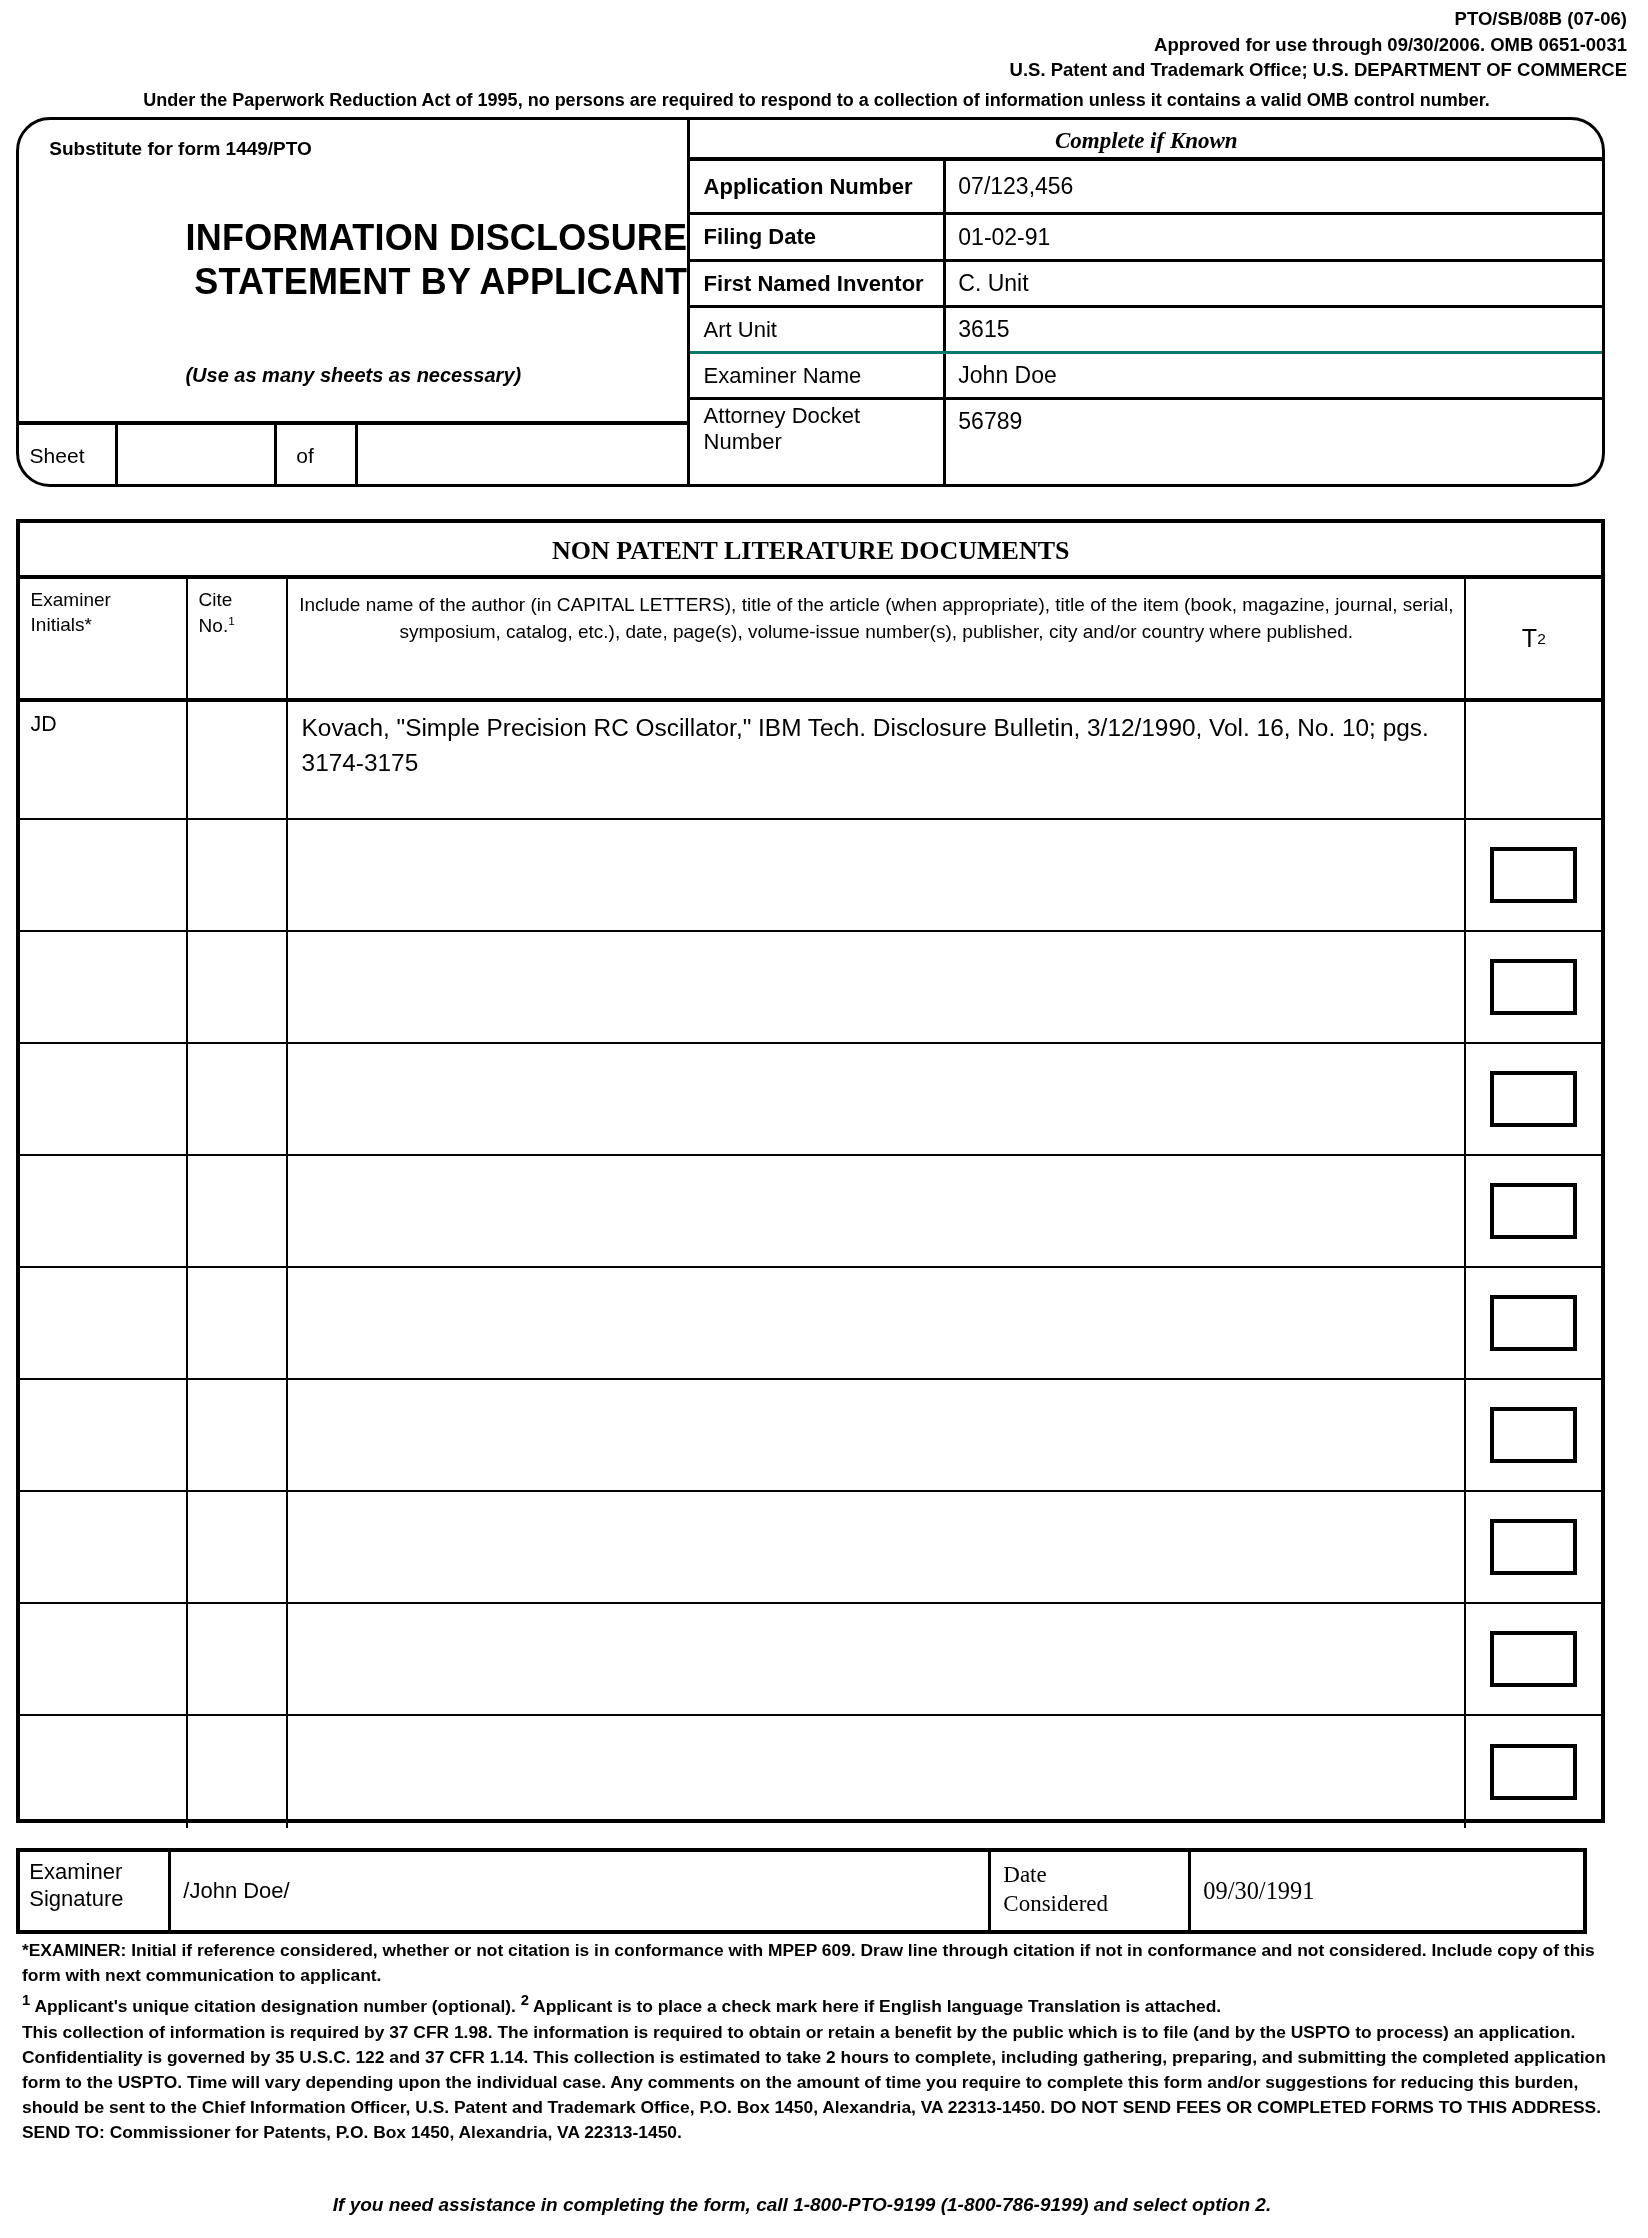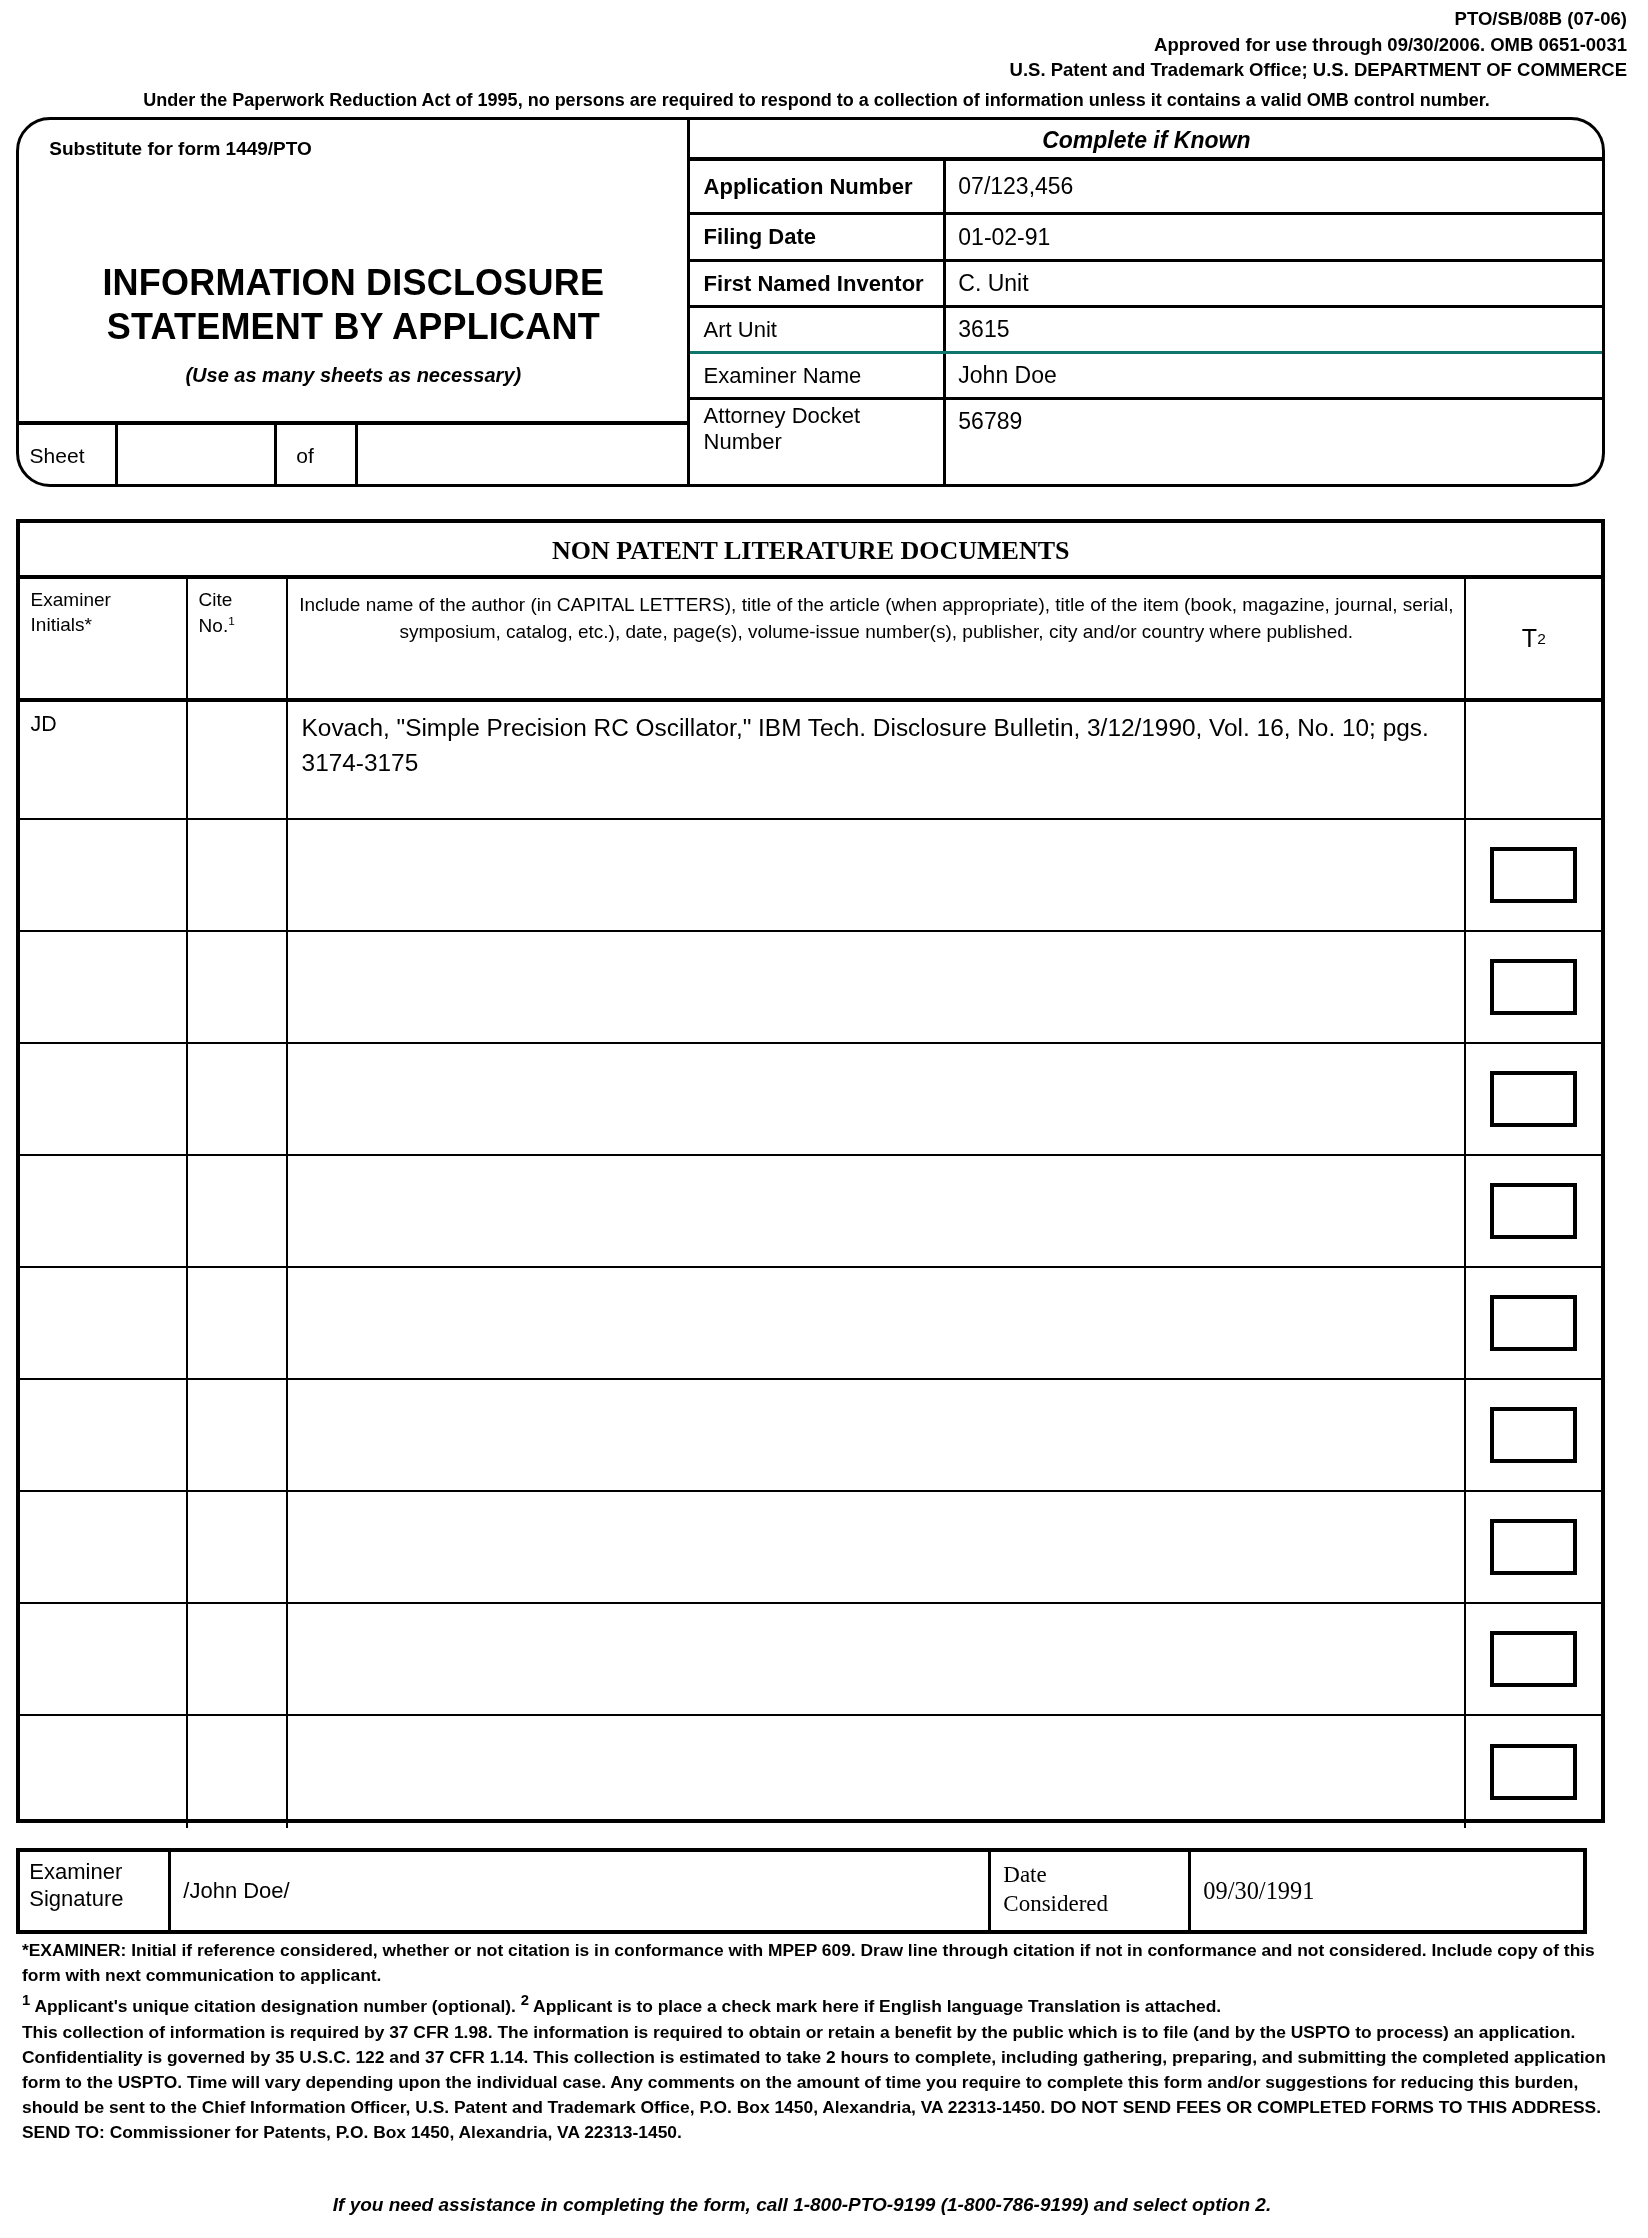--- a/index.html
+++ b/index.html
@@ -66,26 +66,25 @@
     left: 22px;
     top: 18px;
     font-size: 19px;
     font-weight: bold;
     margin-left: 8px;
   }
   .idstitle {
     position: absolute;
     left: 0; right: 0;
     top: 96px;
-    text-align: center;
+    text-align: right;
     font-size: 36px;
     font-weight: bold;
     line-height: 1.22;
     letter-spacing: 0.2px;
-    margin-top: 45px;
   }
   .use-sheets {
     position: absolute;
     left: 0; right: 0;
     top: 244px;
     text-align: center;
     font-size: 20px;
     font-weight: bold;
     font-style: italic;
   }
@@ -127,20 +126,21 @@
     left: 0; right: 0;
     top: 0;
     height: 41px;
     text-align: center;
     font-size: 23px;
     font-weight: bold;
     font-style: italic;
     line-height: 41px;
     border-bottom: 4.4px solid #000;
     box-sizing: border-box;
+    font-family: Liberation Serif, serif;
   }
   .kv {
     position: absolute;
     left: 0; right: 0;
     box-sizing: border-box;
   }
   .kv .lab {
     position: absolute;
     left: 0; top: 0; bottom: 0;
     width: 253px;

